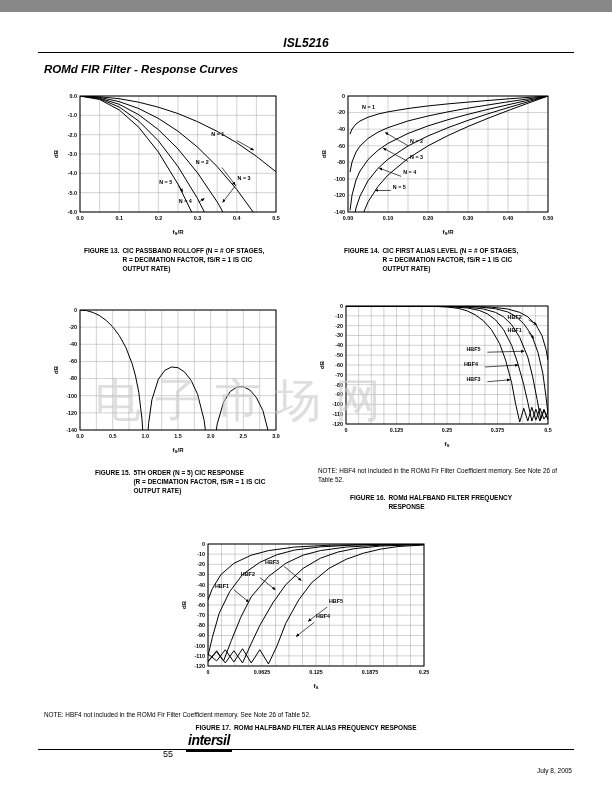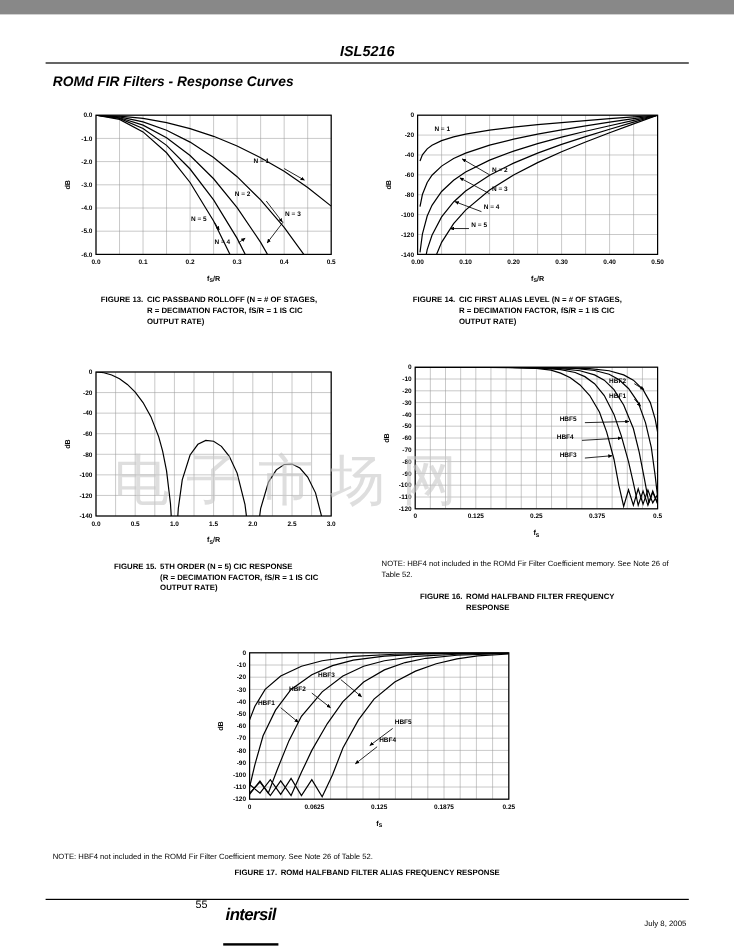--- a/index.html
+++ b/index.html
@@ -13,34 +13,34 @@
   .caption{position:absolute;display:flex;font-size:6.5px;font-weight:bold;line-height:1.4;}
   .cap-label{margin-right:3px;white-space:nowrap;}
   .cap-body{display:flex;flex-direction:column;}
   .cap-line{white-space:nowrap;}
   .note{position:absolute;font-size:6.4px;line-height:1.45;}
   .caption-center{position:absolute;left:0;width:612px;display:flex;justify-content:center;
         font-size:6.5px;font-weight:bold;}
   .caption-center .cap-label{margin-right:3px;}
   .footer-rule{position:absolute;top:737px;left:38px;right:38px;border-top:1px solid #000;}
   .page-num{position:absolute;top:737px;left:163px;font-size:9px;}
-  .logo{position:absolute;top:742px;left:186px;font-size:14px;font-weight:bold;font-style:italic;
-        letter-spacing:-0.5px;border-bottom:2px solid #000;padding:0 2px 16px 2px;}
+  .logo{position:absolute;top:720px;left:186px;font-size:14px;font-weight:bold;font-style:italic;
+        letter-spacing:-0.5px;border-bottom:2px solid #000;padding:0 2px 2px 2px;}
   .date{position:absolute;top:755px;right:40px;font-size:6.5px;}
   .watermark{position:absolute;top:358px;left:95px;font-size:46px;letter-spacing:14px;
         color:#c9c9c9;opacity:0.6;pointer-events:none;z-index:5;white-space:nowrap;}
 </style>
 </head>
 <body>
 
 <div class="page">
 
   <div class="header-title">ISL5216</div>
   <div class="header-rule"></div>
-  <div class="section-title">ROMd FIR Filters - Response Curves</div>
+  <div class="section-title">ROMd FIR Filter - Response Curves</div>
 
   <svg class="chart" width="234" height="146" style="left:50px;top:78px">
       <defs>
         <clipPath id="clip-fig13">
           <rect x="30" y="6" width="196" height="116"></rect>
         </clipPath>
         <marker id="ar-fig13" markerWidth="5" markerHeight="4.5" refX="4.5" refY="2.25" orient="auto">
           <path d="M0,0L5,2.25L0,4.5Z" fill="#000"></path>
         </marker>
       </defs>

